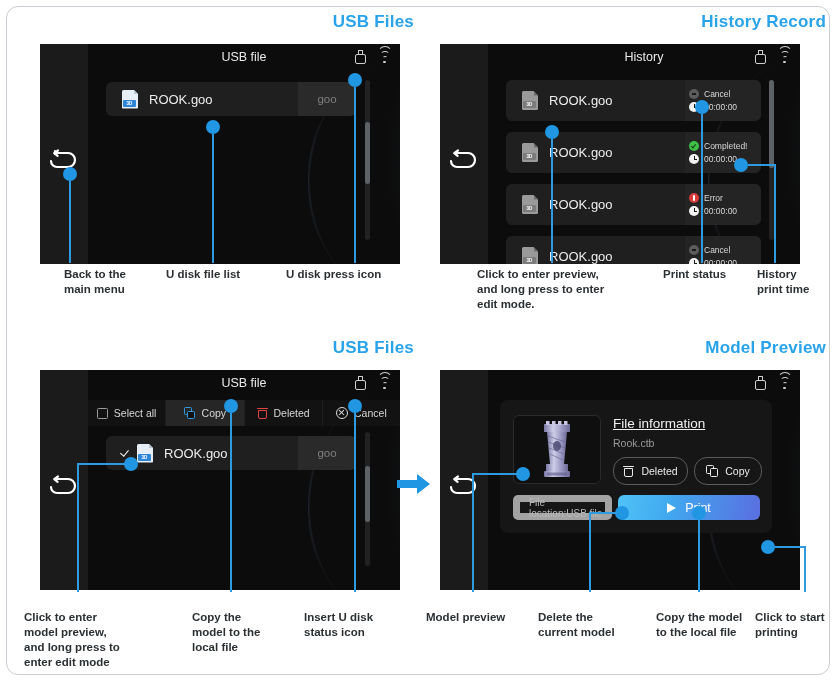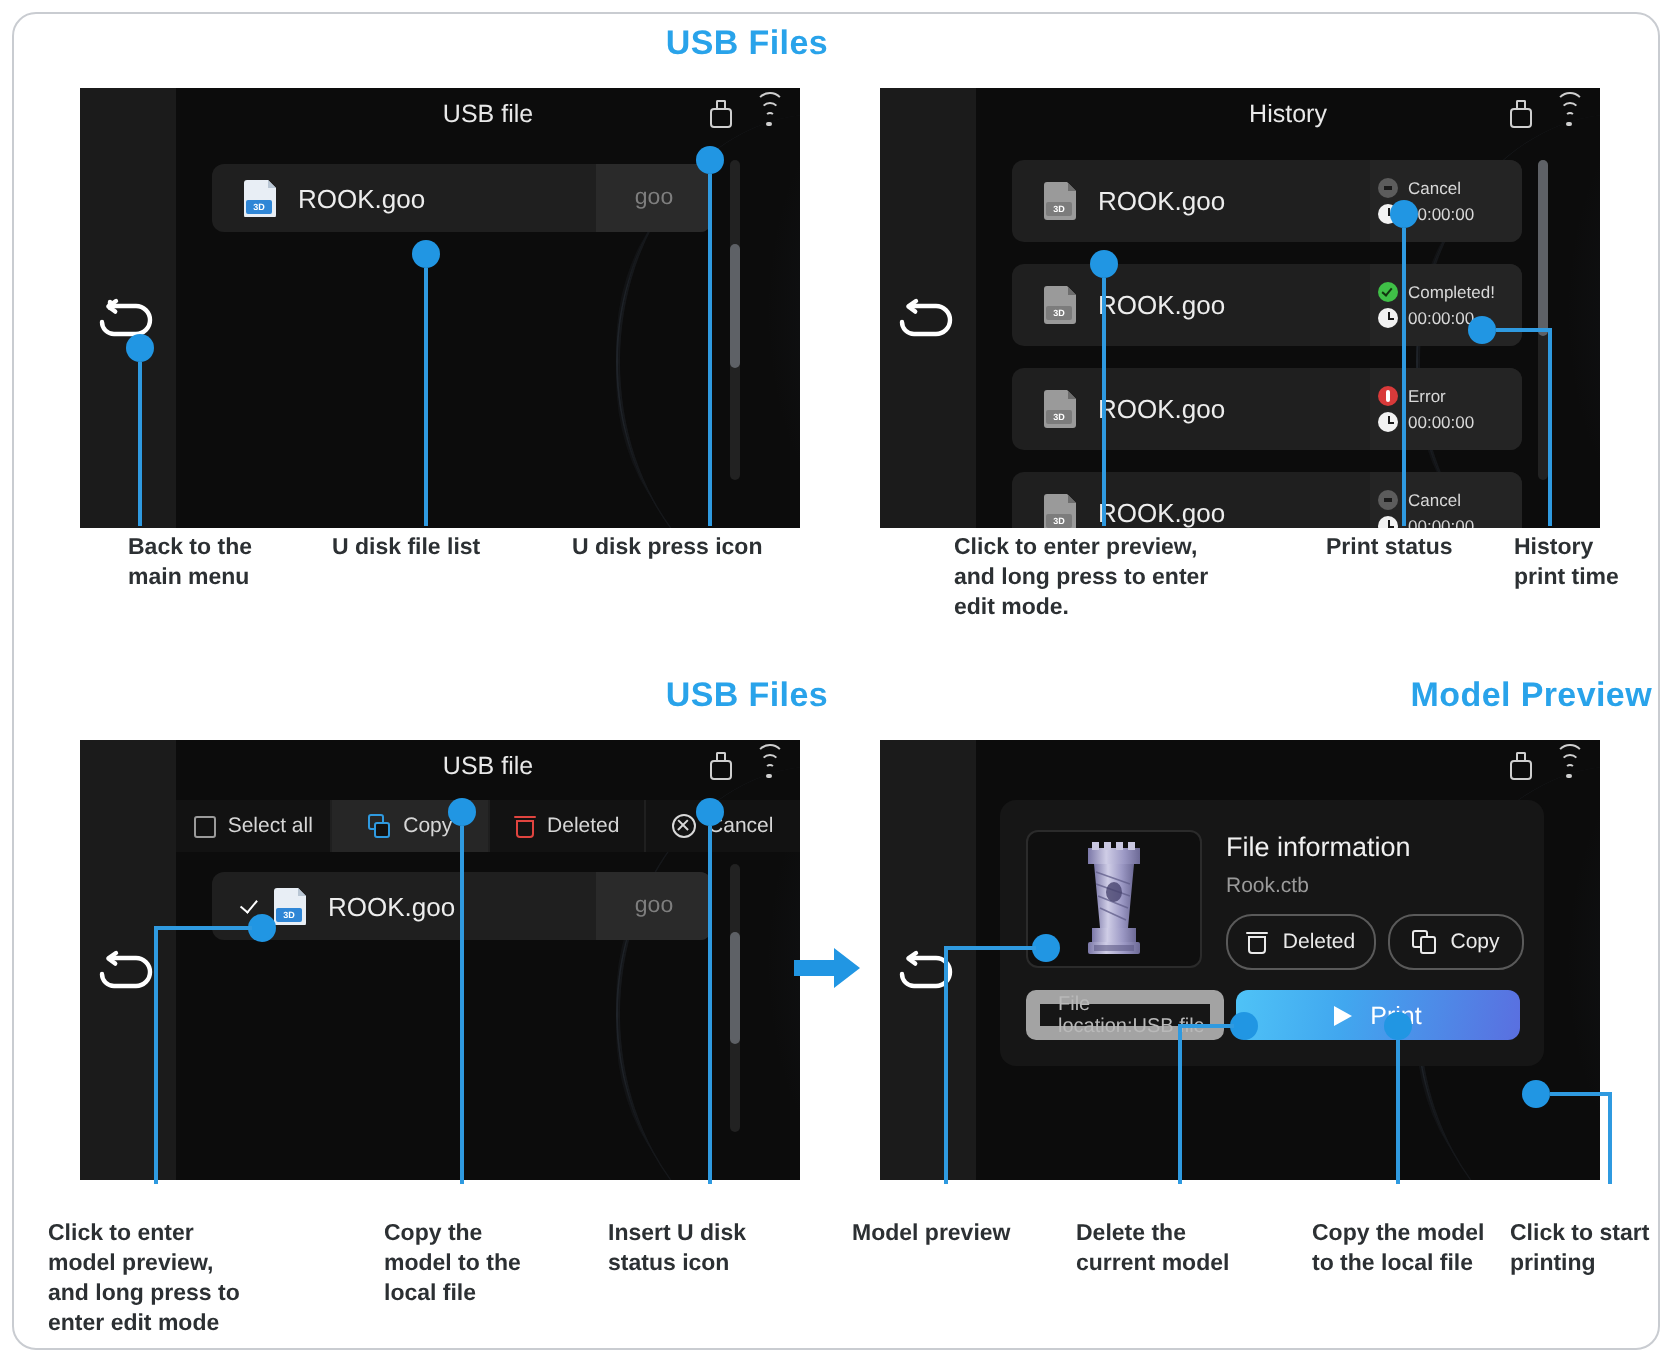--- a/index.html
+++ b/index.html
@@ -236,21 +236,21 @@
   }
 
   
   .pvcard{
     position:absolute;background:#161616;border-radius:8px;
   }
   .pvthumb{
     position:absolute;border:1px solid #2b2b2b;border-radius:6px;background:#0f0f0f;
     display:flex;align-items:center;justify-content:center;
   }
-  .fileinfo-t{color:#f0f0f0;font-size:13.5px;}
+  .fileinfo-t{color:#f0f0f0;font-size:13.5px;text-decoration:underline;}
   .fileinfo-s{color:#9a9a9a;font-size:10.5px;margin-top:3px;}
   .pvbtn{
     position:absolute;height:26px;border:1px solid #5a5a5a;border-radius:13px;
     display:flex;align-items:center;justify-content:center;gap:7px;
     color:#eaeaea;font-size:10.5px;
   }
   .icn-trash-w{width:11px;height:12px;position:relative;}
   .icn-trash-w:before{
     content:"";position:absolute;left:1px;top:2.5px;width:9px;height:9px;
     border:1.2px solid #eaeaea;border-radius:0 0 2px 2px;box-sizing:border-box;
@@ -357,20 +357,21 @@
     <div class="cal-dot" style="left:192px;top:108px;"></div>
     <div class="cal-line" style="left:198px;top:122px;height:129px;"></div>
     <div class="cal-txt" style="left:152px;top:255px;width:140px;">U disk file list</div>
 
     <div class="cal-dot" style="left:334px;top:61px;"></div>
     <div class="cal-line" style="left:340px;top:75px;height:176px;"></div>
     <div class="cal-txt" style="left:272px;top:255px;width:150px;">U disk press icon</div>
   </div>
 
   <div class="quad" style="left:424px;top:12px;width:402px;height:310px;">
+    <div class="q-title">History Record</div>
 
     <div class="screen" style="left:16px;top:32px;width:360px;height:220px;">
       <div class="railbg"></div>
       <div class="content">
         <div class="deco"></div>
 
         <div class="statusbar">
           <div class="sb-title">History</div>
           <div class="sb-icons">
             <span class="ico-usb"></span>

